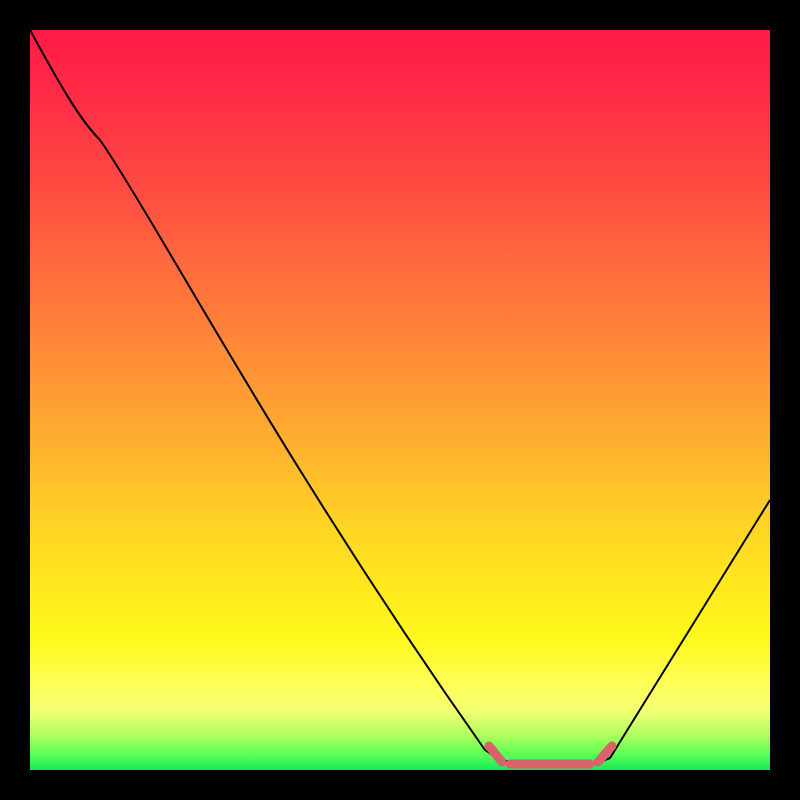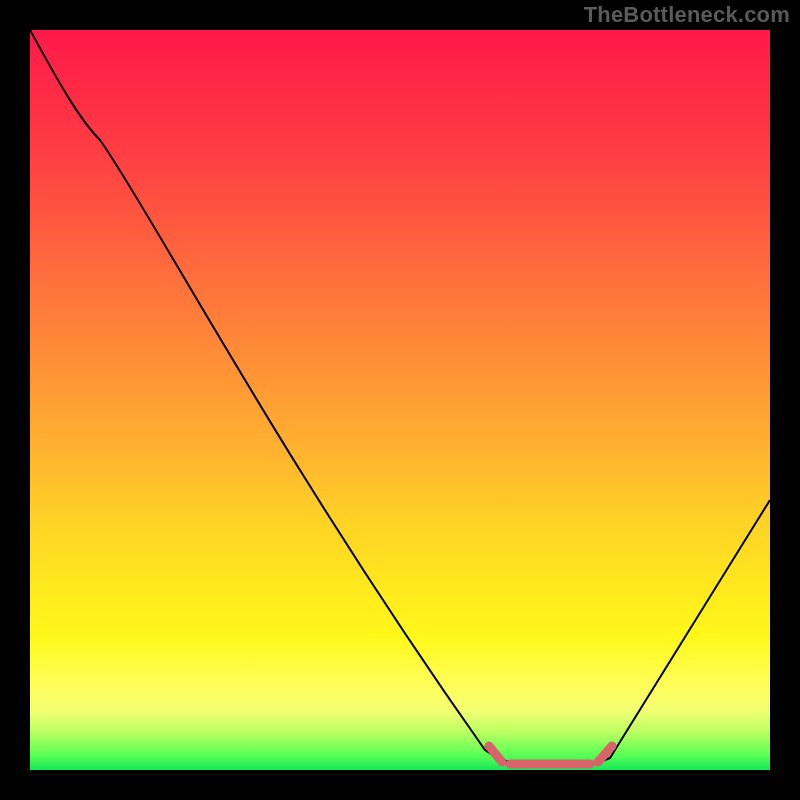--- a/index.html
+++ b/index.html
@@ -74,21 +74,20 @@
     fill: none;
     stroke: #d9636a;
     stroke-width: 9;
     stroke-linecap: round;
   }
 </style>
 </head>
 <body>
 <div class="frame">
 
-  <div class="watermark">TheBottleneck.com</div>
 
   <div class="plot-area">
     <div class="gradient"></div>
 
     <svg class="curve" viewBox="0 0 740 740" preserveAspectRatio="none">
 
       <path class="main-curve" d="M 0 0
                C 30 55, 50 90, 70 110
                C 120 180, 250 430, 455 720
                L 470 730

